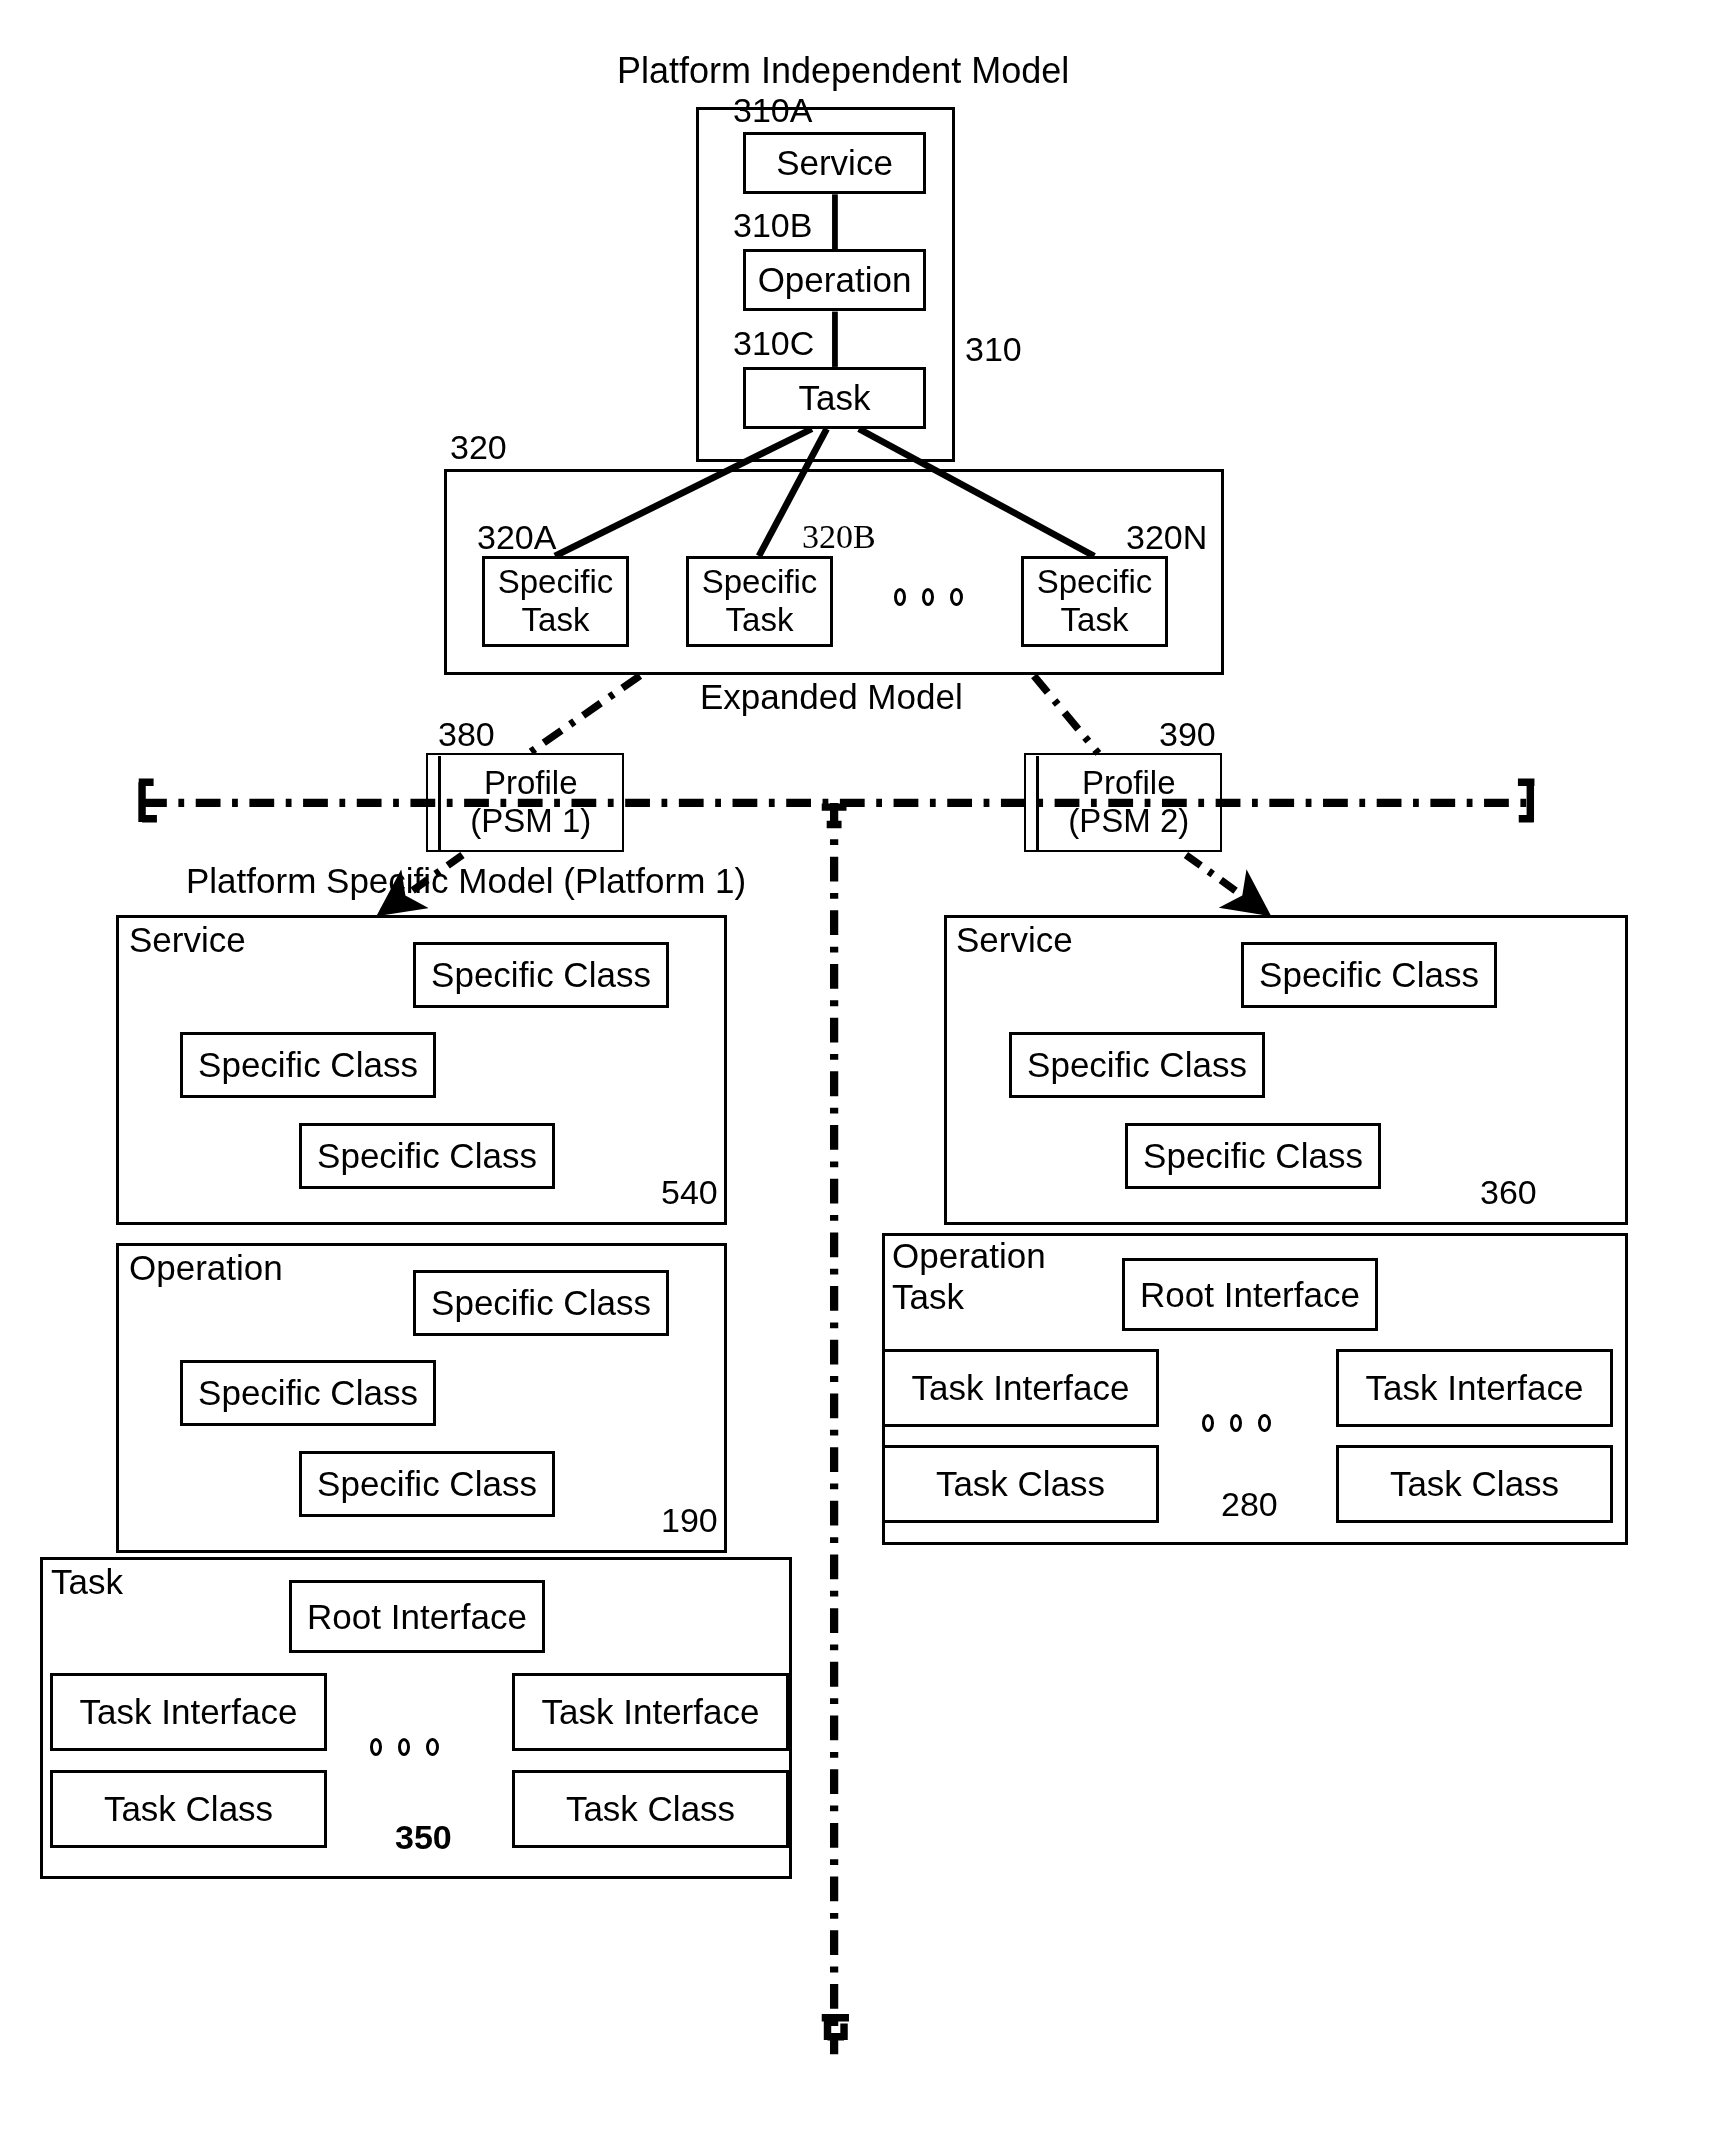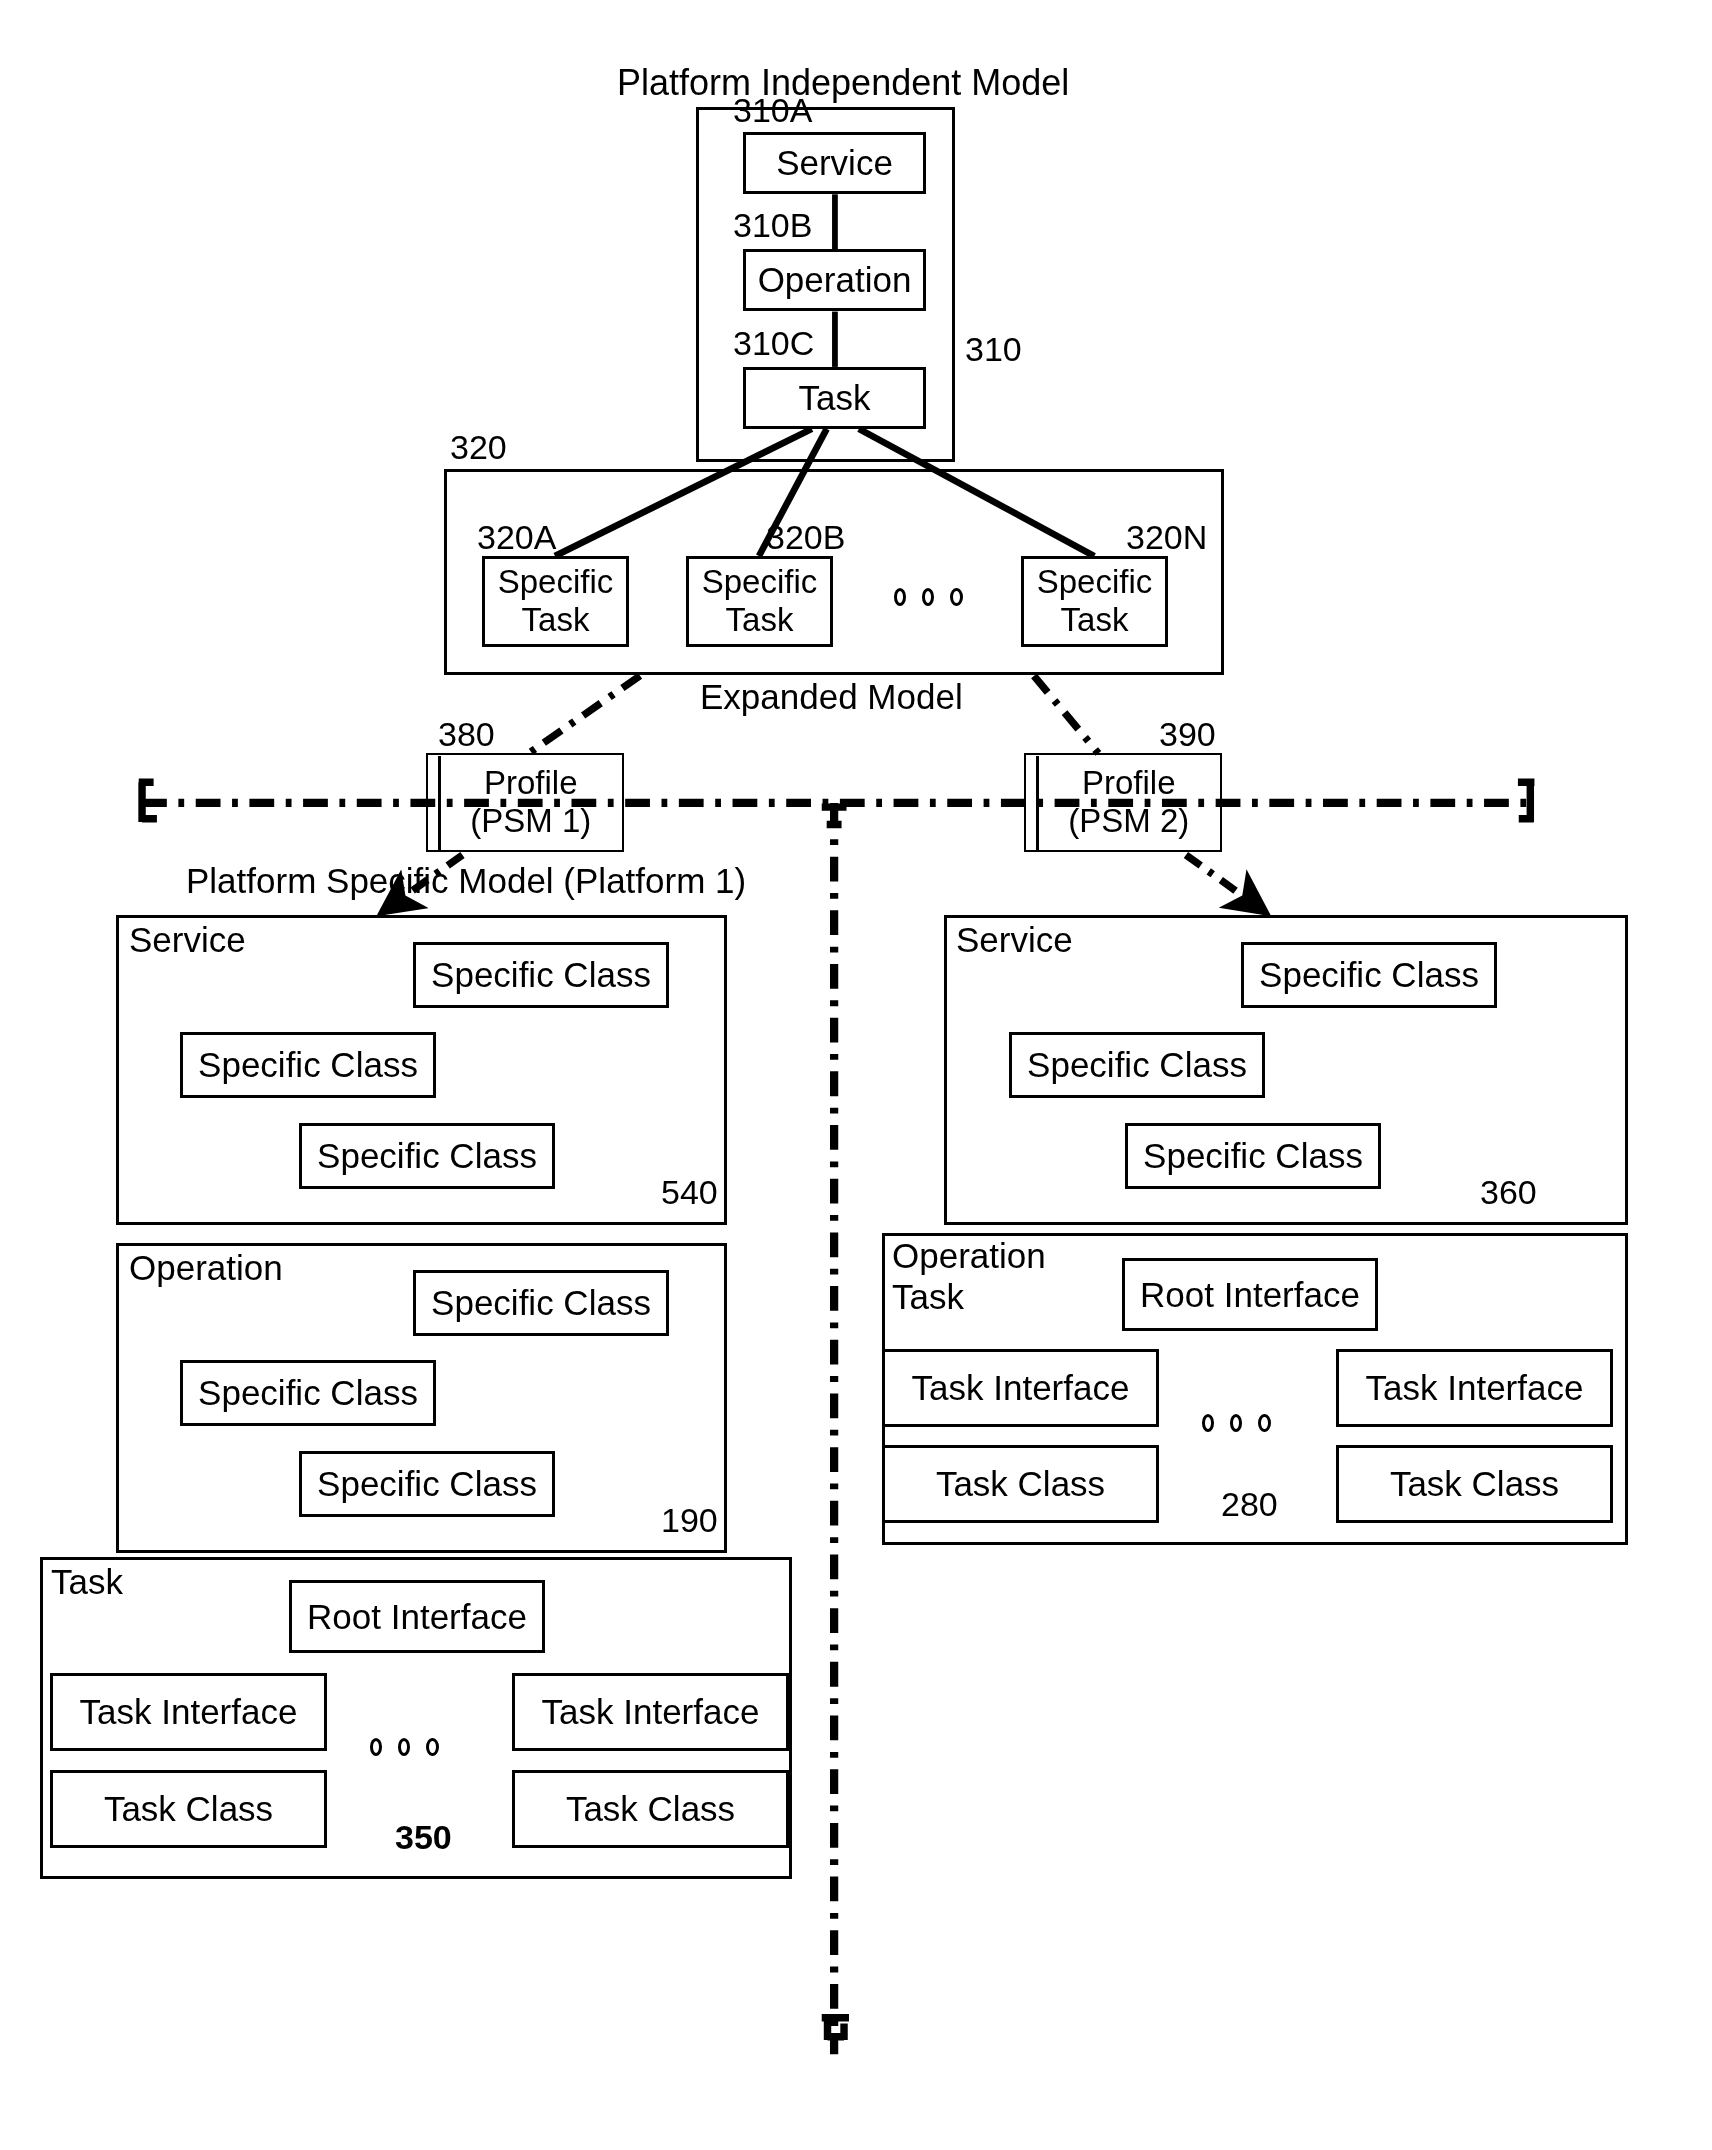--- a/index.html
+++ b/index.html
@@ -62,21 +62,21 @@
     width: 1712px;
     height: 2151px;
     pointer-events: none;
   }
 </style>
 </head>
 <body>
 
 <div id="canvas">
 
-  <div class="lbl f43" style="left:617px; top:63px;">Platform Independent Model</div>
+  <div class="lbl f43" style="left:617px; top:51px;">Platform Independent Model</div>
 
   <div class="box" style="left:696px; top:107px; width:259px; height:355px;"></div>
   <div class="lbl ref" style="left:965px; top:330px;">310</div>
 
   <div class="lbl ref" style="left:733px; top:91px;">310A</div>
   <div class="box" style="left:743px; top:132px; width:183px; height:62px;">
     <div class="boxtext f42">Service</div>
   </div>
 
   <div class="lbl ref" style="left:733px; top:206px;">310B</div>
@@ -91,21 +91,21 @@
 
   <div class="lbl ref" style="left:450px; top:428px;">320</div>
   <div class="box" style="left:444px; top:469px; width:780px; height:206px;"></div>
 
   <div class="lbl ref" style="left:477px; top:518px;">320A</div>
   <div class="box" style="left:482px; top:556px; width:147px; height:91px;">
     <div class="boxtext f40">Specific
 Task</div>
   </div>
 
-  <div class="lbl ref" style="left:766px; top:518px;">320B</div>
+  <div class="lbl ref" style="left:802px; top:518px;font-family:Liberation Serif, serif;">320B</div>
   <div class="box" style="left:686px; top:556px; width:147px; height:91px;">
     <div class="boxtext f40">Specific
 Task</div>
   </div>
 
   <div class="dots" style="left:894px; top:588px;">
     <i></i>
       <i></i>
       <i></i>
   </div>

